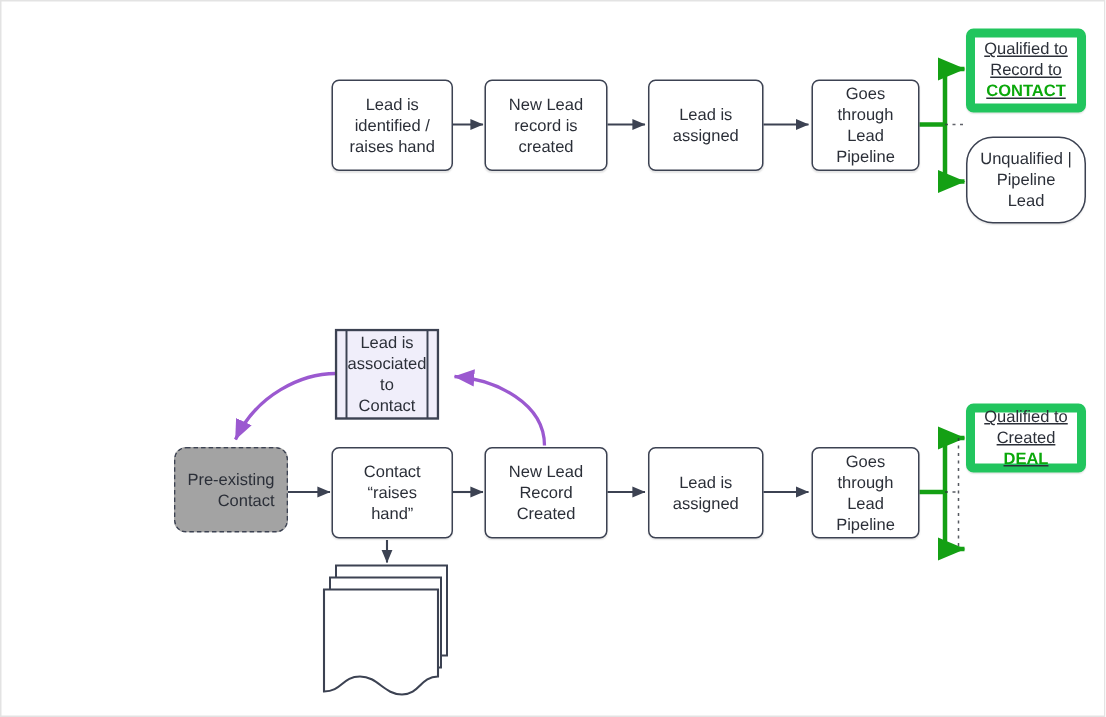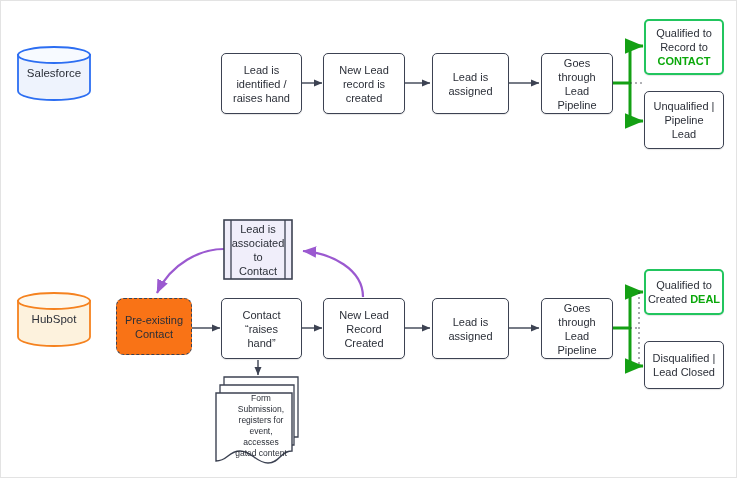--- a/index.html
+++ b/index.html
@@ -37,28 +37,30 @@
     color: #2b2f38;
   }
   .box {
     background: #ffffff;
     border: 1.6px solid #3c4252;
     border-radius: 5px;
     box-shadow: 0 1px 1px rgba(0,0,0,0.10);
   }
   .box-green {
     background: #ffffff;
-    border: 2px solid #22c55e;
+    border: 6px solid #22c55e;
     border-radius: 5px;
     box-shadow: 0 1px 1px rgba(0,0,0,0.10);
+    text-decoration: underline;
   }
   .box-dashed {
-    background: #f97316;
+    background: #a3a3a3;
     border: 1.8px dashed #3c4252;
     border-radius: 8px;
+    text-align: right;
   }
   .accent-green {
     color: #0ba80b;
     font-weight: bold;
   }
   .cyl {
     position: absolute;
   }
   .cyl svg { display:block; }
   .cyl-label {
@@ -163,27 +165,20 @@
       <path d="M629,327 L638,327" stroke="#2b2f38" stroke-width="1" stroke-dasharray="2 3" fill="none" opacity="0.8"></path>
     </g>
     <g>
       <path d="M362,296 C362,268 330,252 302,250" stroke="#9b59d0" stroke-width="2.2" fill="none" marker-end="url(#arw-purple)"></path>
     </g>
     <g>
       <path d="M223,248 C200,248 170,262 156,292" stroke="#9b59d0" stroke-width="2.2" fill="none" marker-end="url(#arw-purple)"></path>
     </g>
   </svg>
 
-  <div class="cyl" style="left:15px; top:44px; width:76px; height:56px;">
-    <svg width="76" height="56" viewBox="0 0 76 56">
-      <path d="M2,10 L2,46 C2,51 18,55 38,55 C58,55 74,51 74,46 L74,10 Z" fill="#eef3fd" stroke="#2c6ef2" stroke-width="1.8"></path>
-      <ellipse cx="38" cy="10" rx="36" ry="8" fill="#f7faff" stroke="#2c6ef2" stroke-width="1.8"></ellipse>
-    </svg>
-    <div class="cyl-label">Salesforce</div>
-  </div>
 
   <div class="node box" style="left:220px; top:52px; width:81px; height:61px; white-space:pre-line;">Lead is
 identified /
 raises hand</div>
 
   <div class="node box" style="left:322px; top:52px; width:82px; height:61px; white-space:pre-line;">New Lead
 record is
 created</div>
 
   <div class="node box" style="left:431px; top:52px; width:77px; height:61px; white-space:pre-line;">Lead is
@@ -193,33 +188,26 @@
 through
 Lead
 Pipeline</div>
 
   <div class="node box-green" style="left:643px; top:18px; width:80px; height:56px; flex-direction:column;">
     <span>Qualified to</span>
     <span>Record to</span>
     <span class="accent-green">CONTACT</span>
   </div>
 
-  <div class="node box" style="left:643px; top:90px; width:80px; height:58px; flex-direction:column;">
+  <div class="node box" style="left:643px; top:90px; width:80px; height:58px; flex-direction:column;border-radius:18px;">
     <span>Unqualified |</span>
     <span>Pipeline</span>
     <span>Lead</span>
   </div>
 
-  <div class="cyl" style="left:15px; top:290px; width:76px; height:56px;">
-    <svg width="76" height="56" viewBox="0 0 76 56">
-      <path d="M2,10 L2,46 C2,51 18,55 38,55 C58,55 74,51 74,46 L74,10 Z" fill="#fdf2dd" stroke="#f5821f" stroke-width="1.8"></path>
-      <ellipse cx="38" cy="10" rx="36" ry="8" fill="#fef8ec" stroke="#f5821f" stroke-width="1.8"></ellipse>
-    </svg>
-    <div class="cyl-label">HubSpot</div>
-  </div>
 
   <div class="node box-dashed" style="left:115px; top:297px; width:76px; height:57px; white-space:pre-line;">Pre-existing
 Contact</div>
 
   <div class="predef" style="left:222px; top:218px; width:70px; height:61px;">
     <svg width="70" height="61" viewBox="0 0 70 61">
       <rect x="1" y="1" width="68" height="59" fill="#f0eefa" stroke="#3c4252" stroke-width="1.6"></rect>
       <line x1="8" y1="1" x2="8" y2="60" stroke="#3c4252" stroke-width="1.3"></line>
       <line x1="62" y1="1" x2="62" y2="60" stroke="#3c4252" stroke-width="1.3"></line>
     </svg>
@@ -244,33 +232,23 @@
 through
 Lead
 Pipeline</div>
 
   <div class="multidoc" style="left:213px; top:370px; width:94px; height:96px;">
     <svg width="94" height="96" viewBox="0 0 94 96">
       <path d="M10,6 L84,6 L84,66 L10,66 Z" fill="#ffffff" stroke="#3c4252" stroke-width="1.3"></path>
       <path d="M6,14 L80,14 L80,74 L6,74 Z" fill="#ffffff" stroke="#3c4252" stroke-width="1.3"></path>
       <path d="M2,22 L78,22 L78,80 C66,80 66,92 54,92 C42,92 38,80 26,80 C14,80 14,90 2,90 Z" fill="#ffffff" stroke="#3c4252" stroke-width="1.4"></path>
     </svg>
-    <div class="multidoc-label" style="white-space:pre-line;">Form
-Submission,
-registers for
-event,
-accesses
-gated content</div>
   </div>
 
   <div class="node box-green" style="left:643px; top:268px; width:80px; height:46px; flex-direction:column;">
     <span>Qualified to</span>
     <span>
       <span>Created </span><span class="accent-green">DEAL</span>
     </span>
   </div>
 
-  <div class="node box" style="left:643px; top:340px; width:80px; height:48px; flex-direction:column;">
-    <span>Disqualified |</span>
-    <span>Lead Closed</span>
-  </div>
 
 </div>
 
 </body></html>

